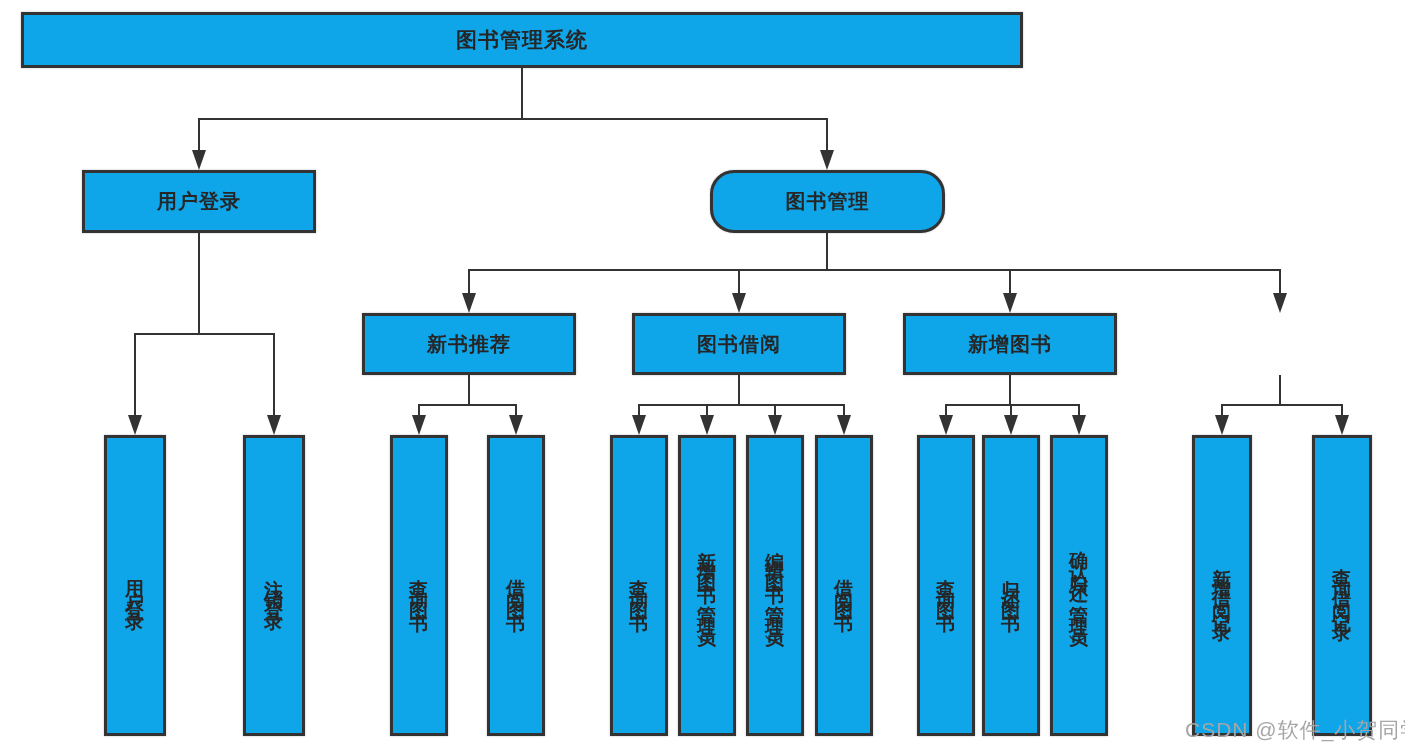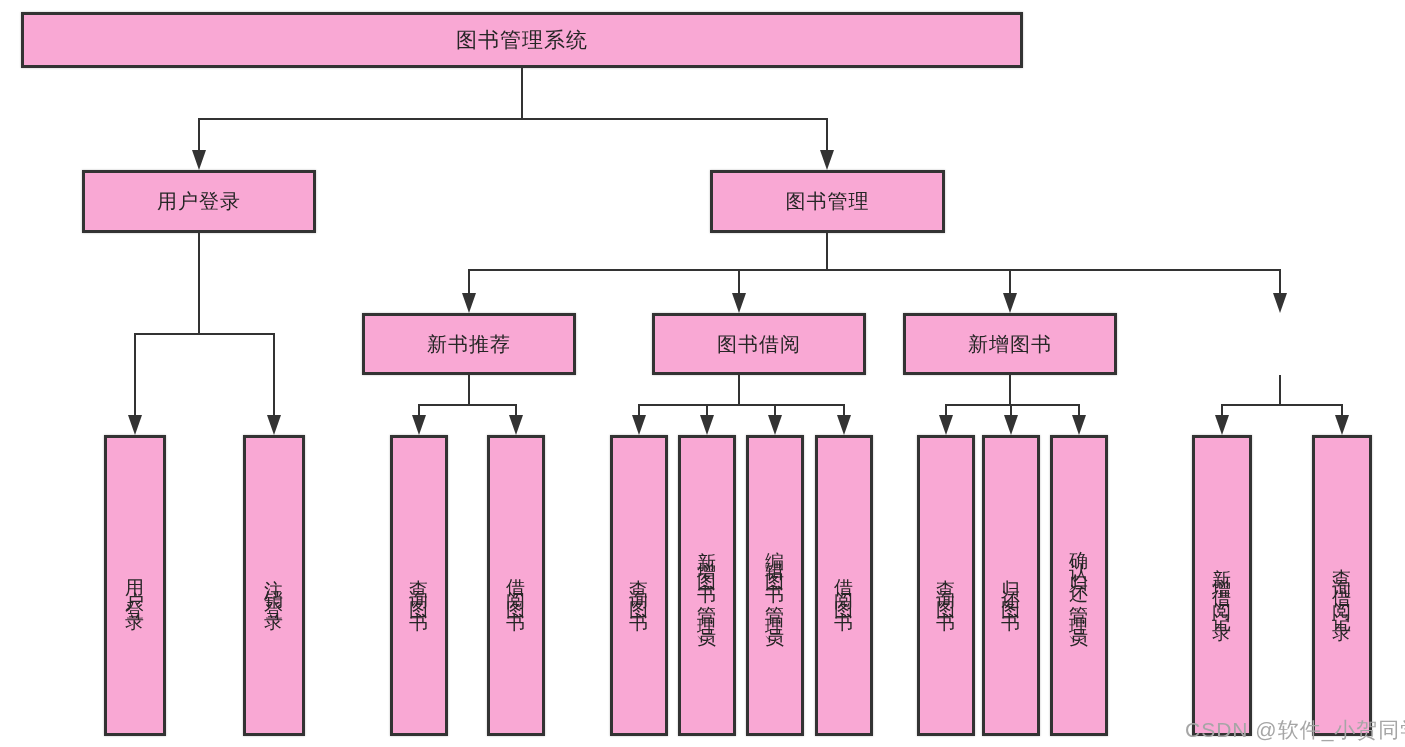--- a/index.html
+++ b/index.html
@@ -15,25 +15,26 @@
     height: 747px;
     background: var(--bg);
     overflow: hidden;
     font-family: "Liberation Sans", "DejaVu Sans", sans-serif;
     color: var(--text);
   }
   .box {
     position: absolute;
     box-sizing: border-box;
     border: 3px solid var(--line);
-    background: #f9a8d4;
+    background: #0ea5e9;
     display: flex;
     align-items: center;
     justify-content: center;
     box-shadow: 0 0 2px rgba(0,0,0,0.25);
+    font-weight: bold;
   }
   .box.h { font-size: 20px; letter-spacing: 1px; }
   .box.root { font-size: 21px; }
   .vtext {
     writing-mode: vertical-rl;
     text-orientation: mixed;
     font-size: 19px;
     letter-spacing: 11px;
     line-height: 1;
     white-space: nowrap;
@@ -65,21 +66,21 @@
 
   <div class="vl" style="left:521px; top:68px; height:52px;"></div>
   <div class="hl" style="left:198px; top:118px; width:630px;"></div>
   <div class="vl" style="left:198px; top:118px; height:34px;"></div>
   <div class="vl" style="left:826px; top:118px; height:34px;"></div>
   <div class="ar" style="left:192px; top:150px;"></div>
   <div class="ar" style="left:820px; top:150px;"></div>
 
   <div class="box h" style="left:82px; top:170px; width:234px; height:63px;">用户登录</div>
 
-  <div class="box h" style="left:710px; top:170px; width:235px; height:63px;">图书管理</div>
+  <div class="box h" style="left:710px; top:170px; width:235px; height:63px;border-radius:24px;">图书管理</div>
 
   <div class="vl" style="left:198px; top:233px; height:102px;"></div>
   <div class="hl" style="left:134px; top:333px; width:141px;"></div>
   <div class="vl" style="left:134px; top:333px; height:84px;"></div>
   <div class="vl" style="left:273px; top:333px; height:84px;"></div>
   <div class="ar" style="left:128px; top:415px;"></div>
   <div class="ar" style="left:267px; top:415px;"></div>
 
   <div class="vl" style="left:826px; top:233px; height:38px;"></div>
   <div class="hl" style="left:468px; top:269px; width:813px;"></div>
@@ -87,21 +88,21 @@
   <div class="vl" style="left:738px; top:269px; height:26px;"></div>
   <div class="vl" style="left:1009px; top:269px; height:26px;"></div>
   <div class="vl" style="left:1279px; top:269px; height:26px;"></div>
   <div class="ar" style="left:462px; top:293px;"></div>
   <div class="ar" style="left:732px; top:293px;"></div>
   <div class="ar" style="left:1003px; top:293px;"></div>
   <div class="ar" style="left:1273px; top:293px;"></div>
 
   <div class="box h" style="left:362px; top:313px; width:214px; height:62px;">新书推荐</div>
 
-  <div class="box h" style="left:652px; top:313px; width:214px; height:62px;">图书借阅</div>
+  <div class="box h" style="left:632px; top:313px; width:214px; height:62px;">图书借阅</div>
 
   <div class="box h" style="left:903px; top:313px; width:214px; height:62px;">新增图书</div>
 
 
   <div class="vl" style="left:468px; top:375px; height:31px;"></div>
   <div class="hl" style="left:418px; top:404px; width:99px;"></div>
   <div class="vl" style="left:418px; top:404px; height:13px;"></div>
   <div class="vl" style="left:515px; top:404px; height:13px;"></div>
   <div class="ar" style="left:412px; top:415px;"></div>
   <div class="ar" style="left:509px; top:415px;"></div>

